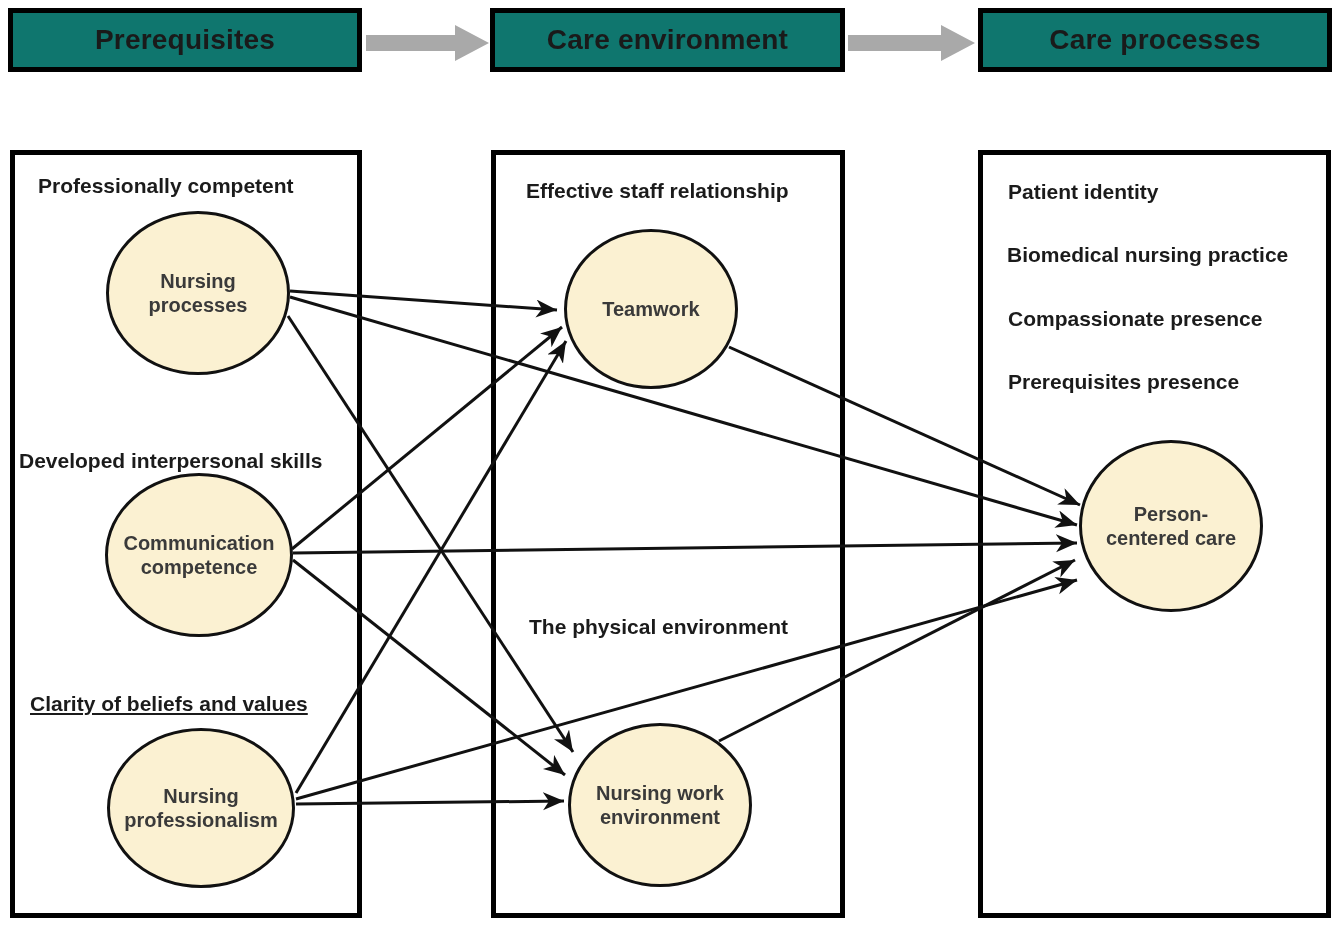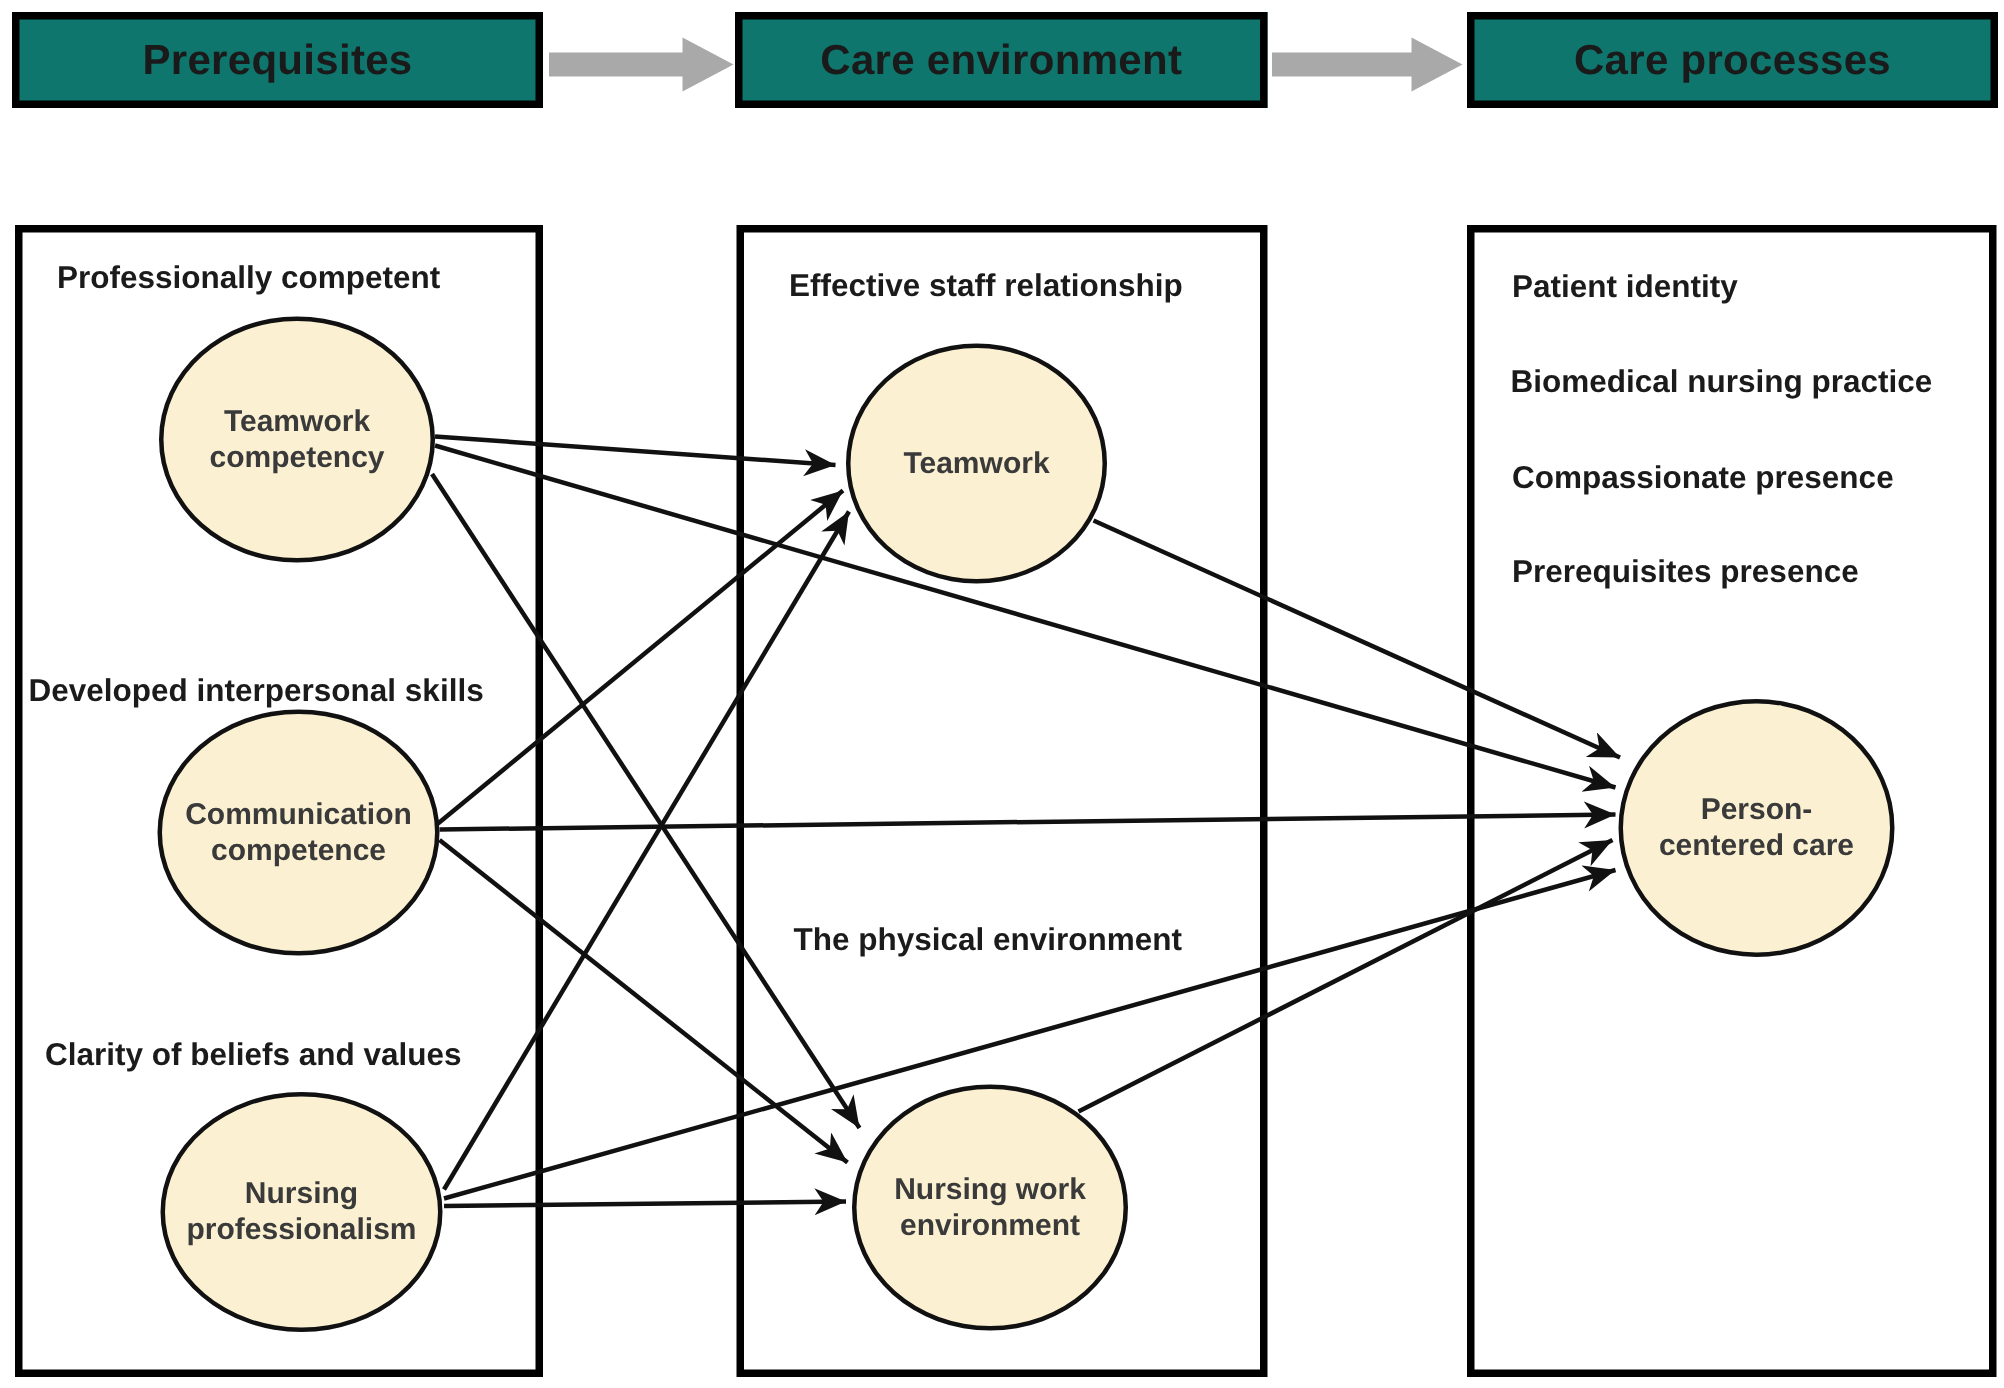--- a/index.html
+++ b/index.html
@@ -107,38 +107,38 @@
       <line x1="293" y1="560" x2="565" y2="775" class="edge" marker-end="url(#arrowhead)"></line>
       <line x1="296" y1="793" x2="566" y2="341" class="edge" marker-end="url(#arrowhead)"></line>
       <line x1="296" y1="799" x2="1077" y2="580" class="edge" marker-end="url(#arrowhead)"></line>
       <line x1="296" y1="804" x2="564" y2="801" class="edge" marker-end="url(#arrowhead)"></line>
       <line x1="729" y1="347" x2="1080" y2="505" class="edge" marker-end="url(#arrowhead)"></line>
       <line x1="719" y1="741" x2="1075" y2="560" class="edge" marker-end="url(#arrowhead)"></line>
     </svg>
 
 <div class="caption" style="left: 38px; top: 174px;">Professionally competent</div>
     <div class="caption" style="left: 19px; top: 437px; margin-top: 12px;">Developed interpersonal skills</div>
-    <div class="caption" style="left: 30px; top: 692px;">Clarity of beliefs and values</div>
+    <div class="caption" style="left: 30px; top: 692px; text-decoration: underline;">Clarity of beliefs and values</div>
     <div class="caption" style="left: 529px; top: 615px;">The physical environment</div>
     <div class="caption" style="left: 526px; top: 179px;">Effective staff relationship</div>
     <div class="caption" style="left: 1008px; top: 180px;">Patient identity</div>
     <div class="caption" style="left: 1007px; top: 243px;">Biomedical nursing practice</div>
     <div class="caption" style="left: 1008px; top: 307px;">Compassionate presence</div>
     <div class="caption" style="left: 1008px; top: 370px;">Prerequisites presence</div>
     <div class="node" style="left: 106px; top: 211px; width: 184px; height: 164px;">
-      <span>Teamwork competency</span>
+      <span>Nursing processes</span>
     </div>
     <div class="node" style="left: 105px; top: 473px; width: 188px; height: 164px;">
       <span>Communication competence</span>
     </div>
     <div class="node" style="left: 107px; top: 728px; width: 188px; height: 160px;">
       <span>Nursing professionalism</span>
     </div>
     <div class="node" style="left: 564px; top: 229px; width: 174px; height: 160px;">
       <span>Teamwork</span>
     </div>
     <div class="node" style="left: 568px; top: 723px; width: 184px; height: 164px;">
       <span>Nursing work environment</span>
     </div>
-    <div class="node" style="left: 1079px; top: 466px; width: 184px; height: 172px;">
+    <div class="node" style="left: 1079px; top: 440px; width: 184px; height: 172px;">
       <span>Person-centered care</span>
     </div>
   </div>
 
 </body></html>

